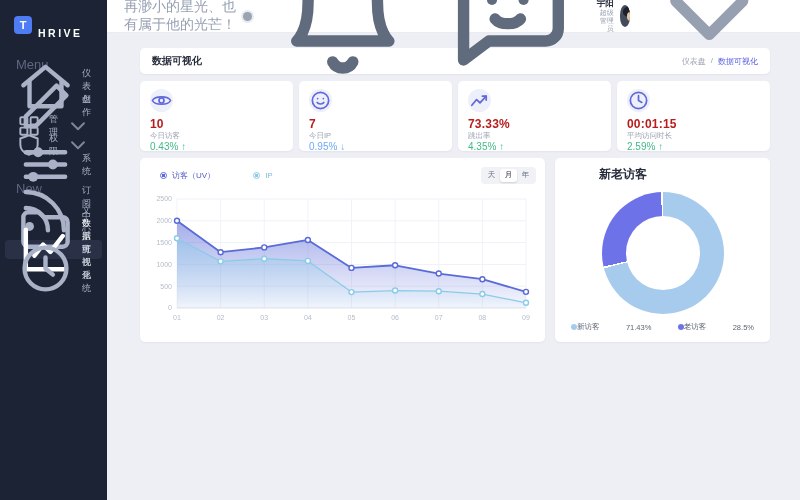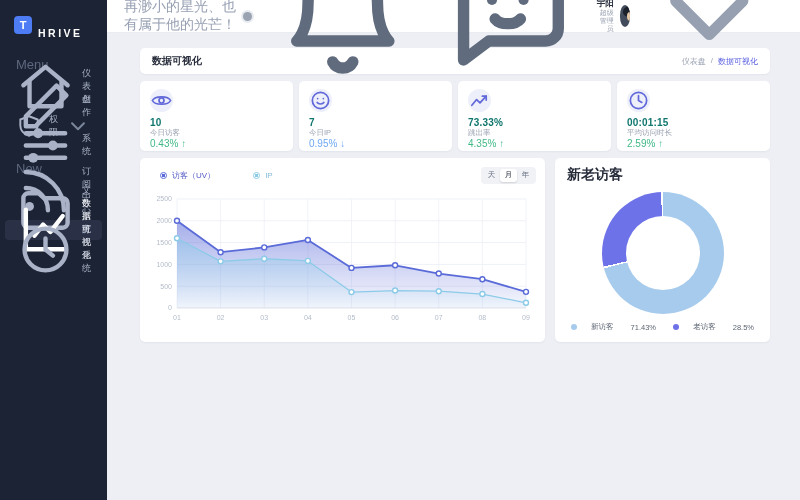--- a/index.html
+++ b/index.html
@@ -55,21 +55,21 @@
   .page-title { font-size:10px; font-weight:bold; color:#272c3a; }
   .breadcrumb { font-size:8px; color:#99a1b1; display:flex; gap:5px; }
   .bc-parent { cursor:pointer; }
   .bc-current { color:#585ee0; cursor:pointer; }
 
   .stats-row { display:flex; gap:6px; margin-bottom:7px; }
   .stat { flex:1; height:70px; padding:8px 10px; display:flex; flex-direction:column; }
   .stat-icon { width:23px; height:23px; border-radius:50%; background:#edeffa; color:#6168d9;
     display:flex; align-items:center; justify-content:center; }
   .stat-icon svg { width:11px; height:11px; }
-  .stat-value { font-size:10px; font-weight:bold; color:#0f766e; margin-top:5px; letter-spacing:0.2px; }
+  .stat-value { font-size:12px; font-weight:bold; color:#b91c1c; margin-top:5px; letter-spacing:0.2px; }
   .stat-bottom { margin-top:auto; display:flex; justify-content:space-between; align-items:baseline;flex-direction:column; }
   .stat-label { font-size:7.5px; color:#99a1b1; }
   .stat-delta { font-size:10px; }
 
   .charts-row { display:flex; gap:10px; }
   .chart-card { width:405px; height:184px; padding:8px 9px; }
   .chart-head { display:flex; align-items:center; height:18px; }
   .legend { display:flex; gap:38px; padding-left:11px; }
   .legend-item { display:flex; align-items:center; gap:5px; font-size:8px; cursor:pointer; }
   .ldot { width:7px; height:7px; border-radius:50%; border:1px solid var(--c,#888);
@@ -77,27 +77,27 @@
   .legend-item.uv .lname { color:#565cc5; }
   .legend-item.ip .lname { color:#85bcd9; }
   .segmented { margin-left:auto; background:#f0f2f6; border-radius:4px; padding:2px; display:flex; }
   .seg-btn { border:none; background:transparent; font-family:inherit; font-size:7.5px;
     color:#6b7486; width:17px; height:13px; border-radius:3px; cursor:pointer; }
   .seg-btn.active { background:#fff; box-shadow:0 1px 2px rgba(0,0,0,0.14); color:#2a3040; }
   #line-chart { margin-top:5px; }
   #line-chart svg { display:block; }
 
   .donut-card { flex:1; height:184px; padding:8px 12px 7px; display:flex; flex-direction:column; }
-  .donut-title { font-size:14px; font-weight:bold; color:#272c3a; }
+  .donut-title { font-size:12px; font-weight:bold; color:#272c3a;margin-left:32px; }
   .donut-wrap { flex:1; display:flex; align-items:center; justify-content:center; }
   .donut { width:122px; height:122px; border-radius:50%; position:relative; }
   .hole { position:absolute; inset:24px; background:#fff; border-radius:50%; }
   .donut-legend { display:flex; align-items:center; justify-content:space-between;
     font-size:7.5px; color:#5d6573; padding:0 4px 3px; }
-  .dl-item { display:flex; align-items:center; gap:14px; cursor:pointer; }
+  .dl-item { display:flex; align-items:center; gap:0; cursor:pointer; }
   .donut-legend .ldot { width:6px; height:6px; border:none; background:var(--c,#888); }
 </style>
 </head>
 <body>
 
 <div class="app">
 
   <aside class="sidebar">
     <div class="logo">
       <span class="logo-mark">T</span>
@@ -115,20 +115,36 @@
         </span>
       <span>仪表盘</span>
     </div>
     <div class="nav-item">
       <span class="nav-icon">
           <svg viewBox="0 0 24 24" fill="none" stroke="currentColor" stroke-width="1.8" stroke-linecap="round" stroke-linejoin="round" style="width:100%;height:100%">
             <path d="M16.5 3.5l4 4L8 20H4v-4L16.5 3.5z"></path>
           </svg>
         </span>
       <span>创作</span>
+    </div>
+    <div class="nav-item">
+      <span class="nav-icon">
+          <svg viewBox="0 0 24 24" fill="none" stroke="currentColor" stroke-width="1.8" stroke-linecap="round" stroke-linejoin="round" style="width:100%;height:100%">
+            <rect x="4" y="4" width="6.5" height="6.5" rx="1"></rect>
+            <rect x="13.5" y="4" width="6.5" height="6.5" rx="1"></rect>
+            <rect x="4" y="13.5" width="6.5" height="6.5" rx="1"></rect>
+            <rect x="13.5" y="13.5" width="6.5" height="6.5" rx="1"></rect>
+          </svg>
+        </span>
+      <span>管理</span>
+      <span class="nav-chevron">
+          <svg viewBox="0 0 24 24" fill="none" stroke="currentColor" stroke-width="1.8" stroke-linecap="round" stroke-linejoin="round" style="width:100%;height:100%">
+            <path d="M6.5 9.5L12 15l5.5-5.5"></path>
+          </svg>
+        </span>
     </div>
     <div class="nav-item">
       <span class="nav-icon">
           <svg viewBox="0 0 24 24" fill="none" stroke="currentColor" stroke-width="1.8" stroke-linecap="round" stroke-linejoin="round" style="width:100%;height:100%">
             <path d="M12 3l8 3v5.5c0 4.5-3.2 7.8-8 9.5-4.8-1.7-8-5-8-9.5V6l8-3z"></path>
           </svg>
         </span>
       <span>权限</span>
       <span class="nav-chevron">
           <svg viewBox="0 0 24 24" fill="none" stroke="currentColor" stroke-width="1.8" stroke-linecap="round" stroke-linejoin="round" style="width:100%;height:100%">

